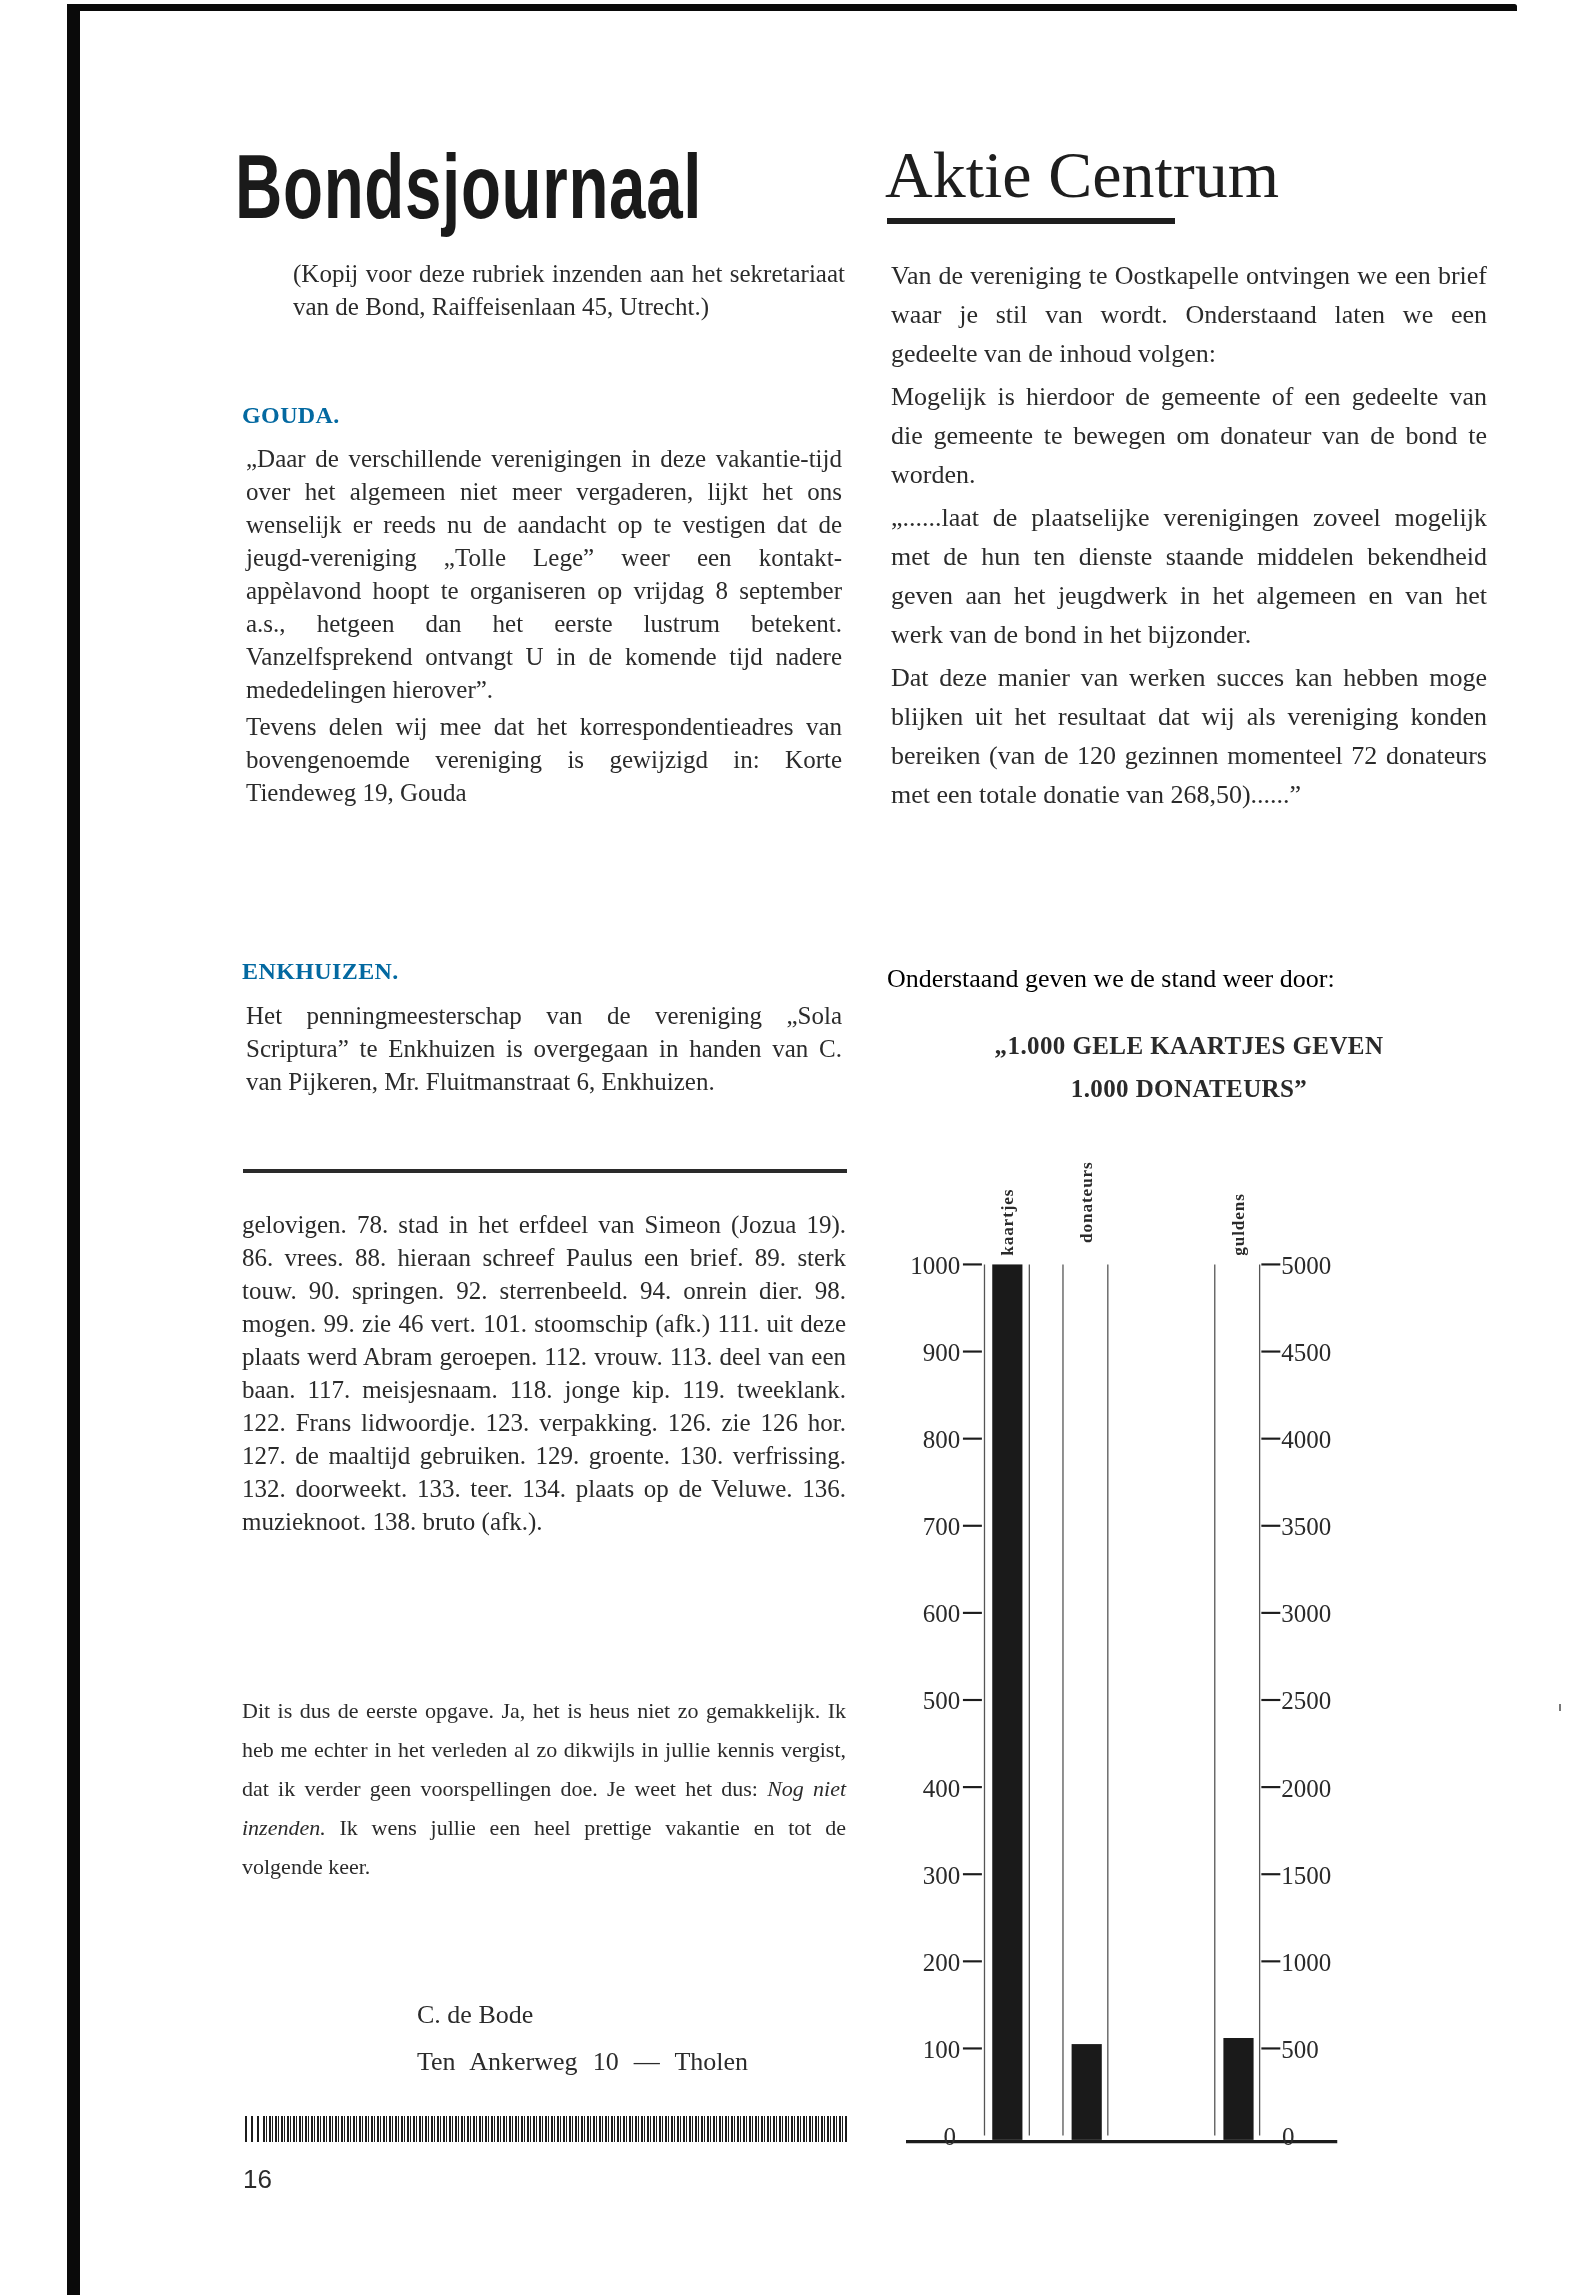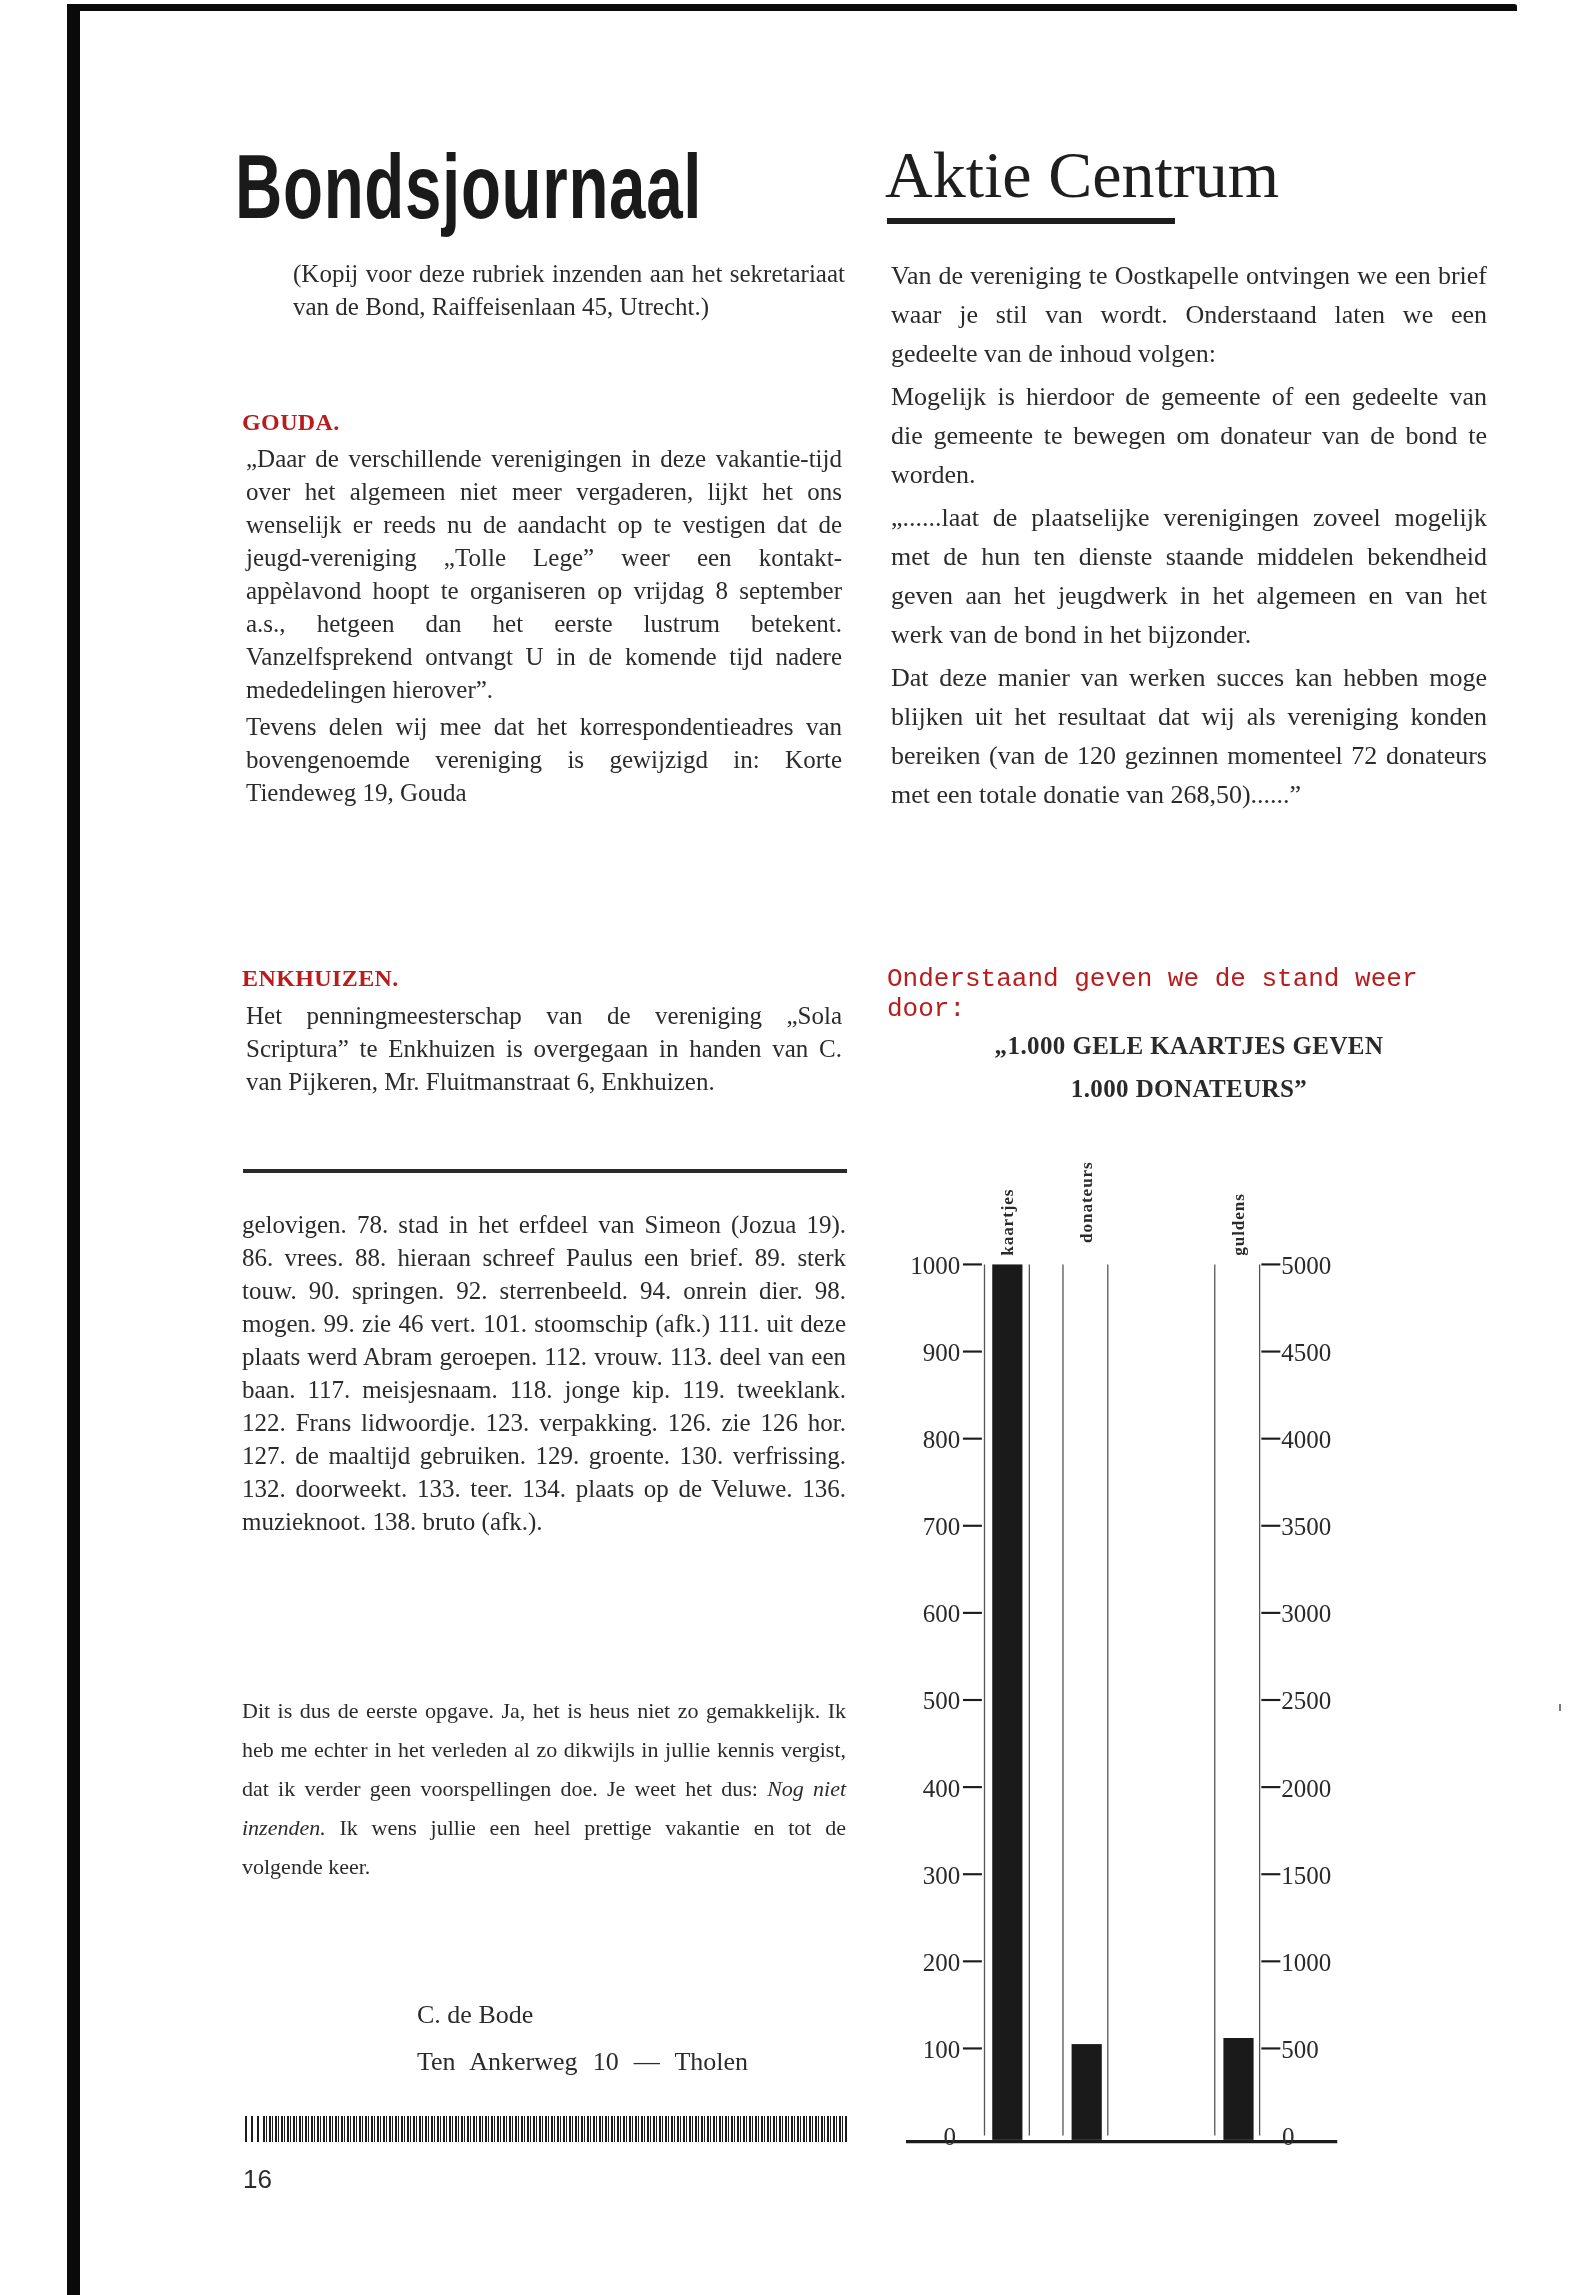--- a/index.html
+++ b/index.html
@@ -21,33 +21,33 @@
   .col { position: absolute; font-family: "Liberation Serif", serif; font-size: 25px;
          line-height: 33px; text-align: justify; color: #2b2b2b; }
   .col p { margin: 4px; }
   .left-col { left: 242px; width: 604px; }
   .right-col { left: 887px; width: 604px; font-size: 26px; line-height: 39px; }
 
   .intro { position: absolute; left: 293px; top: 257px; width: 552px; font-family: "Liberation Serif", serif;
            font-size: 25px; line-height: 33px; text-align: justify; color: #2b2b2b; }
 
   .section-head { position: absolute; font-family: "Liberation Serif", serif; font-weight: bold;
-                  font-size: 24px; color: #b91c1c; letter-spacing: 0.4px; margin-top: 7px; }
+                  font-size: 24px; color: #0369a1; letter-spacing: 0.4px; }
 
   .hrule { position: absolute; left: 243px; top: 1169px; width: 604px; height: 4.3px; background: #2a2a2a; }
 
   .signature { position: absolute; left: 417px; font-family: "Liberation Serif", serif; font-size: 26px; color: #2b2b2b; white-space: nowrap; }
   .signature.addr { word-spacing: 8.6px; }
 
   .barcode { position: absolute; left: 245px; top: 2116px; width: 602px; height: 26px;
              background: repeating-linear-gradient(90deg, #1c1c1c 0 1.7px, #ffffff 1.7px 3.5px, #1c1c1c 3.5px 4.3px, #ffffff 4.3px 6px); }
   .page-num { position: absolute; left: 243px; top: 2164px; font-family: Liberation Sans, sans-serif; font-size: 26px; color: #2b2b2b; }
 
-  .centered-line { position: absolute; left: 887px; width: 604px; font-family: Liberation Mono, monospace;
-                   font-size: 26px; color: #b91c1c; }
+  .centered-line { position: absolute; left: 887px; width: 604px; font-family: Liberation Serif, serif;
+                   font-size: 26px; color: #000000; }
   .chart-title { position: absolute; left: 887px; width: 604px; text-align: center; font-family: "Liberation Serif", serif;
                  font-weight: bold; font-size: 25px; color: #2a2a2a; line-height: 38px; letter-spacing: 0.4px; }
 
   #chart { position: absolute; left: 906px; top: 1113px; }
   .stray { position: absolute; left: 1559px; top: 1704px; width: 1.7px; height: 7px; background: #777; }
 </style>
 </head>
 <body>
 
 <div class="border-top"></div>

